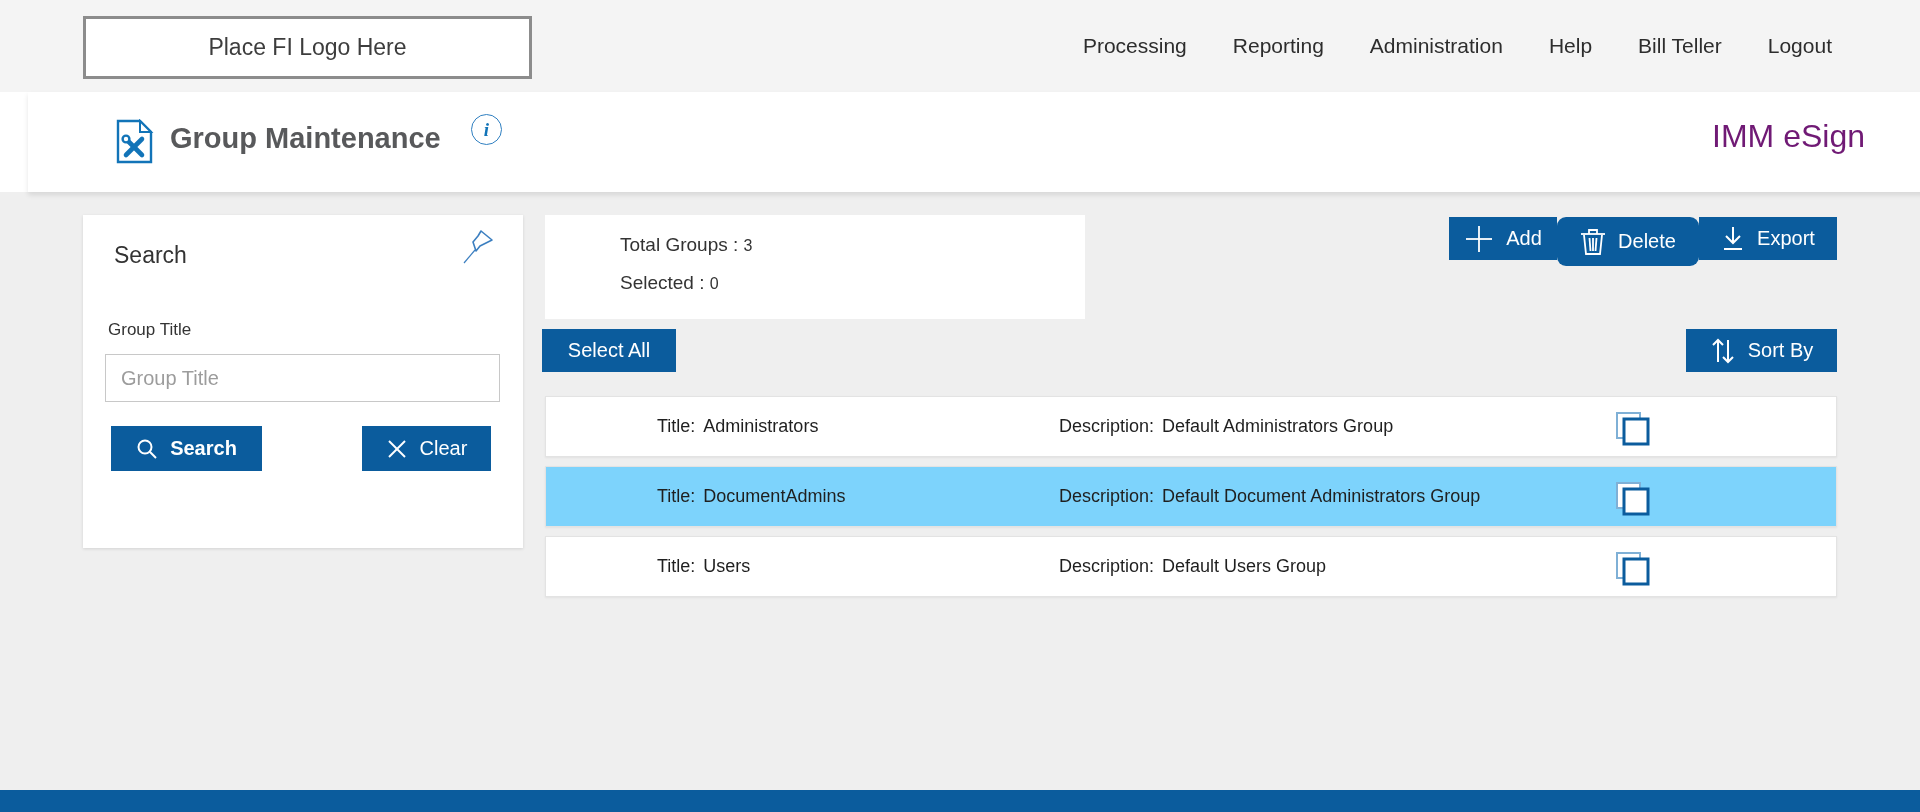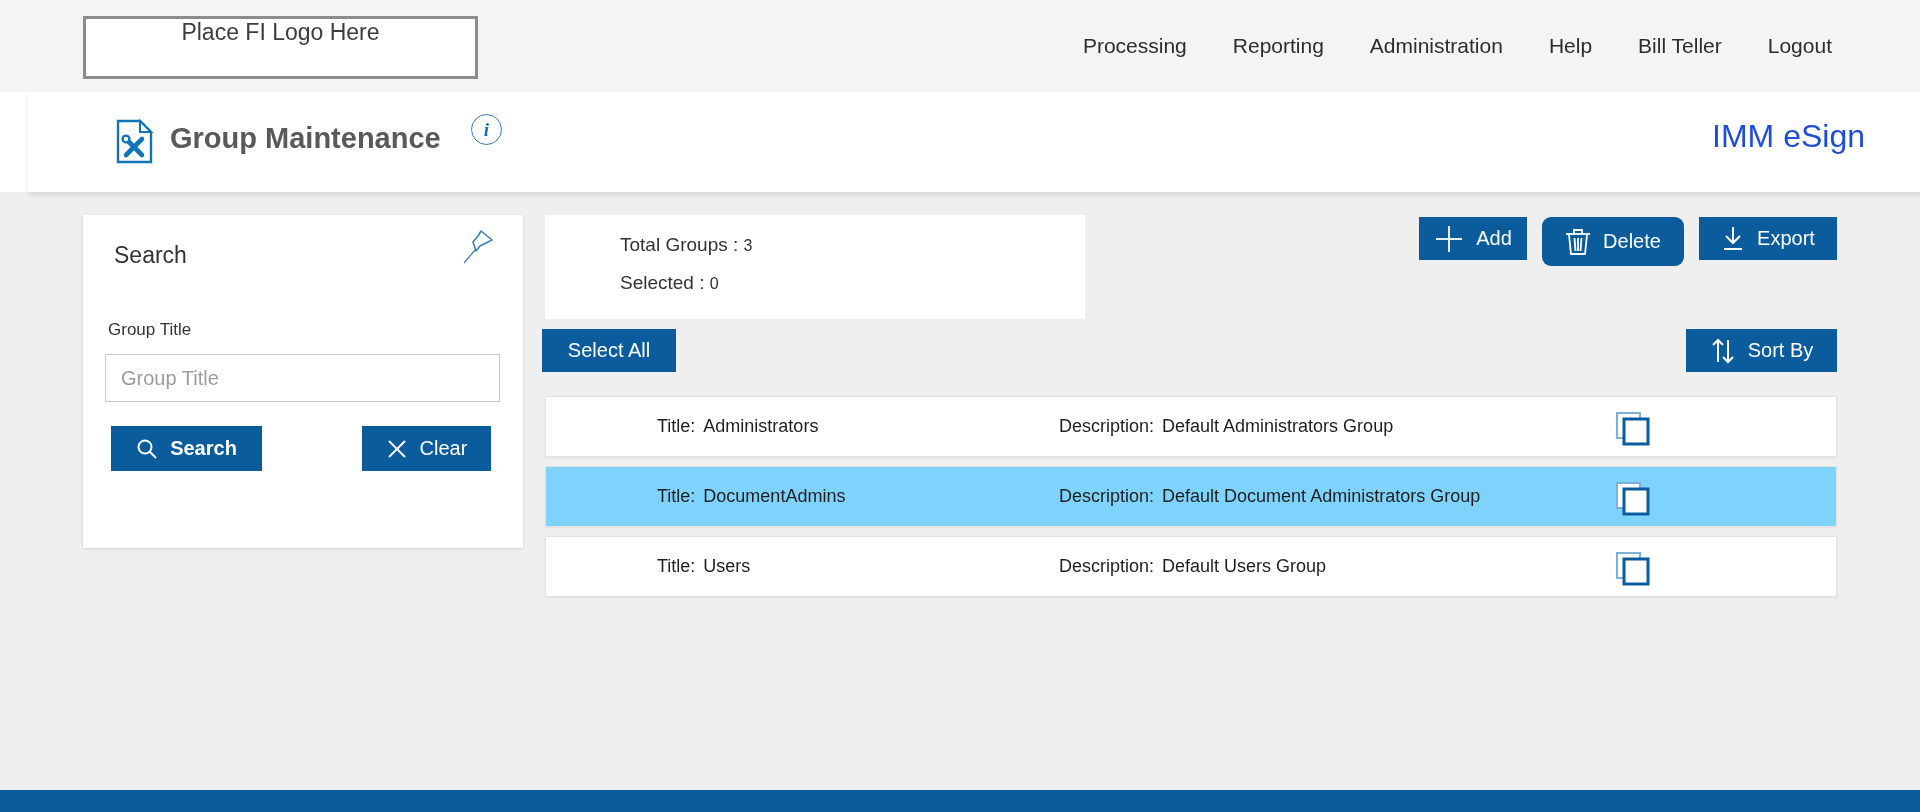--- a/index.html
+++ b/index.html
@@ -10,23 +10,23 @@
     position:relative;
     overflow:hidden;
   }
   
   .topbar {
     position:absolute; left:0; top:0; width:1920px; height:92px;
     background:#f4f4f4;
     display:flex; align-items:center;
   }
   .logo-box {
-    position:absolute; left:83px; top:16px; width:395px; height:63px;
+    position:absolute; left:83px; top:16px; width:449px; height:63px;
     background:#ffffff; border:3px solid #8c8c8c;
-    display:flex; align-items:flex-start; justify-content:center;
+    display:flex; align-items:center; justify-content:center;
     font-size:23px; color:#3d3d3d;
   }
   .nav {
     position:absolute; right:88px; top:0; height:92px;
     display:flex; align-items:center; gap:46px;
     font-size:21px; color:#2d2d2d;
   }
   .nav-item { cursor:pointer; white-space:nowrap; }
   
   .pageheader {
@@ -43,21 +43,21 @@
   }
   .ph-info { position:absolute; left:443px; top:22px; cursor:pointer; }
   .info-circle {
     width:31px; height:31px; border:1.5px solid #2f7fc1; border-radius:50%;
     display:flex; align-items:center; justify-content:center;
     color:#1274b8; font-family:"Liberation Serif", serif;
     font-style:italic; font-weight:bold; font-size:19px;
   }
   .brand {
     position:absolute; right:83px; top:26px;
-    font-size:32px; color:#1d4ed8;
+    font-size:32px; color:#701a75;
   }
   
   .main {
     position:absolute; left:0; top:192px; width:1920px; height:598px;
     background:#efefef;
   }
   
   .search-card {
     position:absolute; left:83px; top:215px; width:440px; height:333px;
     background:#ffffff; box-shadow:0 1px 3px rgba(0,0,0,0.12);
@@ -86,21 +86,21 @@
   .summary-box {
     position:absolute; left:545px; top:215px; width:540px; height:104px;
     background:#ffffff;
   }
   .summary-line1 { position:absolute; left:75px; top:19px; font-size:19px; color:#333333; }
   .summary-line2 { position:absolute; left:75px; top:57px; font-size:19px; color:#333333; }
   .summary-value { font-size:16px; }
   
   .actions {
     position:absolute; right:83px; top:217px;
-    display:flex; gap:15px;
+    display:flex; 
   }
   .add-btn    { width:108px; height:43px; }
   .delete-btn { width:142px; height:49px;border-radius:9px; }
   .export-btn { width:138px; height:43px; }
   .select-all-btn { position:absolute; left:542px; top:329px; width:134px; height:43px; }
   .sort-by-btn    { position:absolute; right:83px;  top:329px; width:151px; height:43px; }
   
   .rows { position:absolute; left:545px; top:396px; width:1292px; }
   .group-row {
     position:relative; width:1292px; height:61px; margin-bottom:9px;

